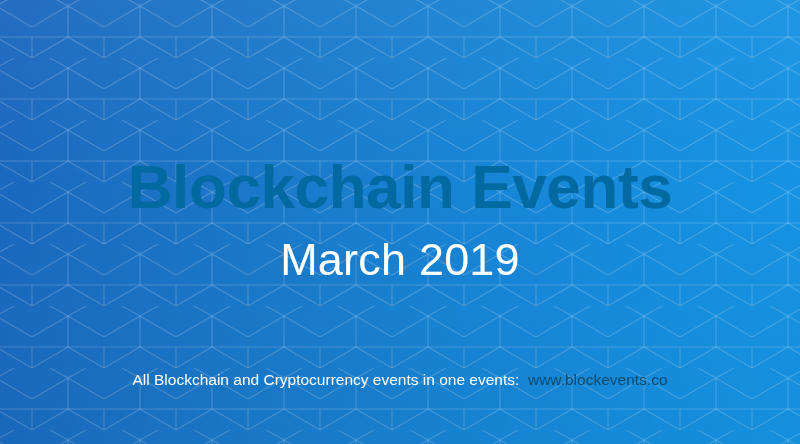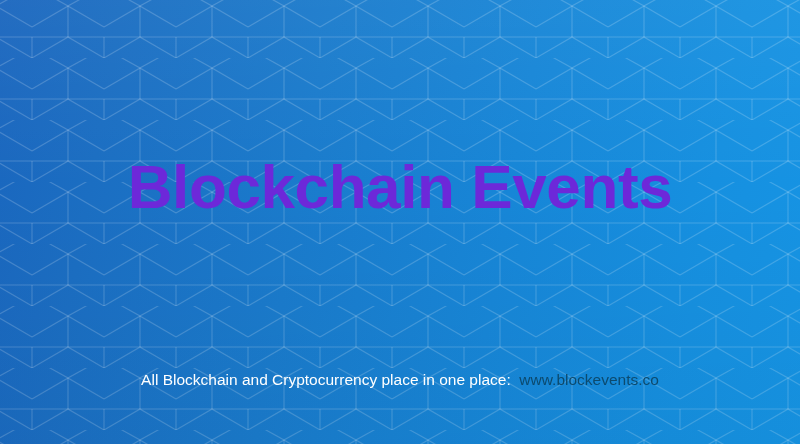--- a/index.html
+++ b/index.html
@@ -68,21 +68,21 @@
 
   .title-text {
     position: absolute;
     top: 152px;
     left: 0;
     right: 0;
     text-align: center;
     font-size: 62px;
     line-height: 70px;
     font-weight: bold;
-    color: #6d28d9;
+    color: #0369a1;
     letter-spacing: -0.4px;
     white-space: nowrap;
   }
 
   .subtitle-text {
     position: absolute;
     top: 233px;
     left: 0;
     right: 0;
     text-align: center;
@@ -148,21 +148,22 @@
     </svg>
   </div>
 
   <div class="bg-shade"></div>
 
   <div class="content">
 
     <div class="title">
       <div class="title-text">Blockchain Events</div>
 
+      <div class="subtitle-text">March 2019</div>
 
       <div class="footer">
-        <span>All Blockchain and Cryptocurrency place in one place:</span>
+        <span>All Blockchain and Cryptocurrency events in one events:</span>
         <span>&nbsp;</span><span class="footer-url">www.blockevents.co</span>
       </div>
     </div>
 
   </div>
 </div>
 
 </body></html>

